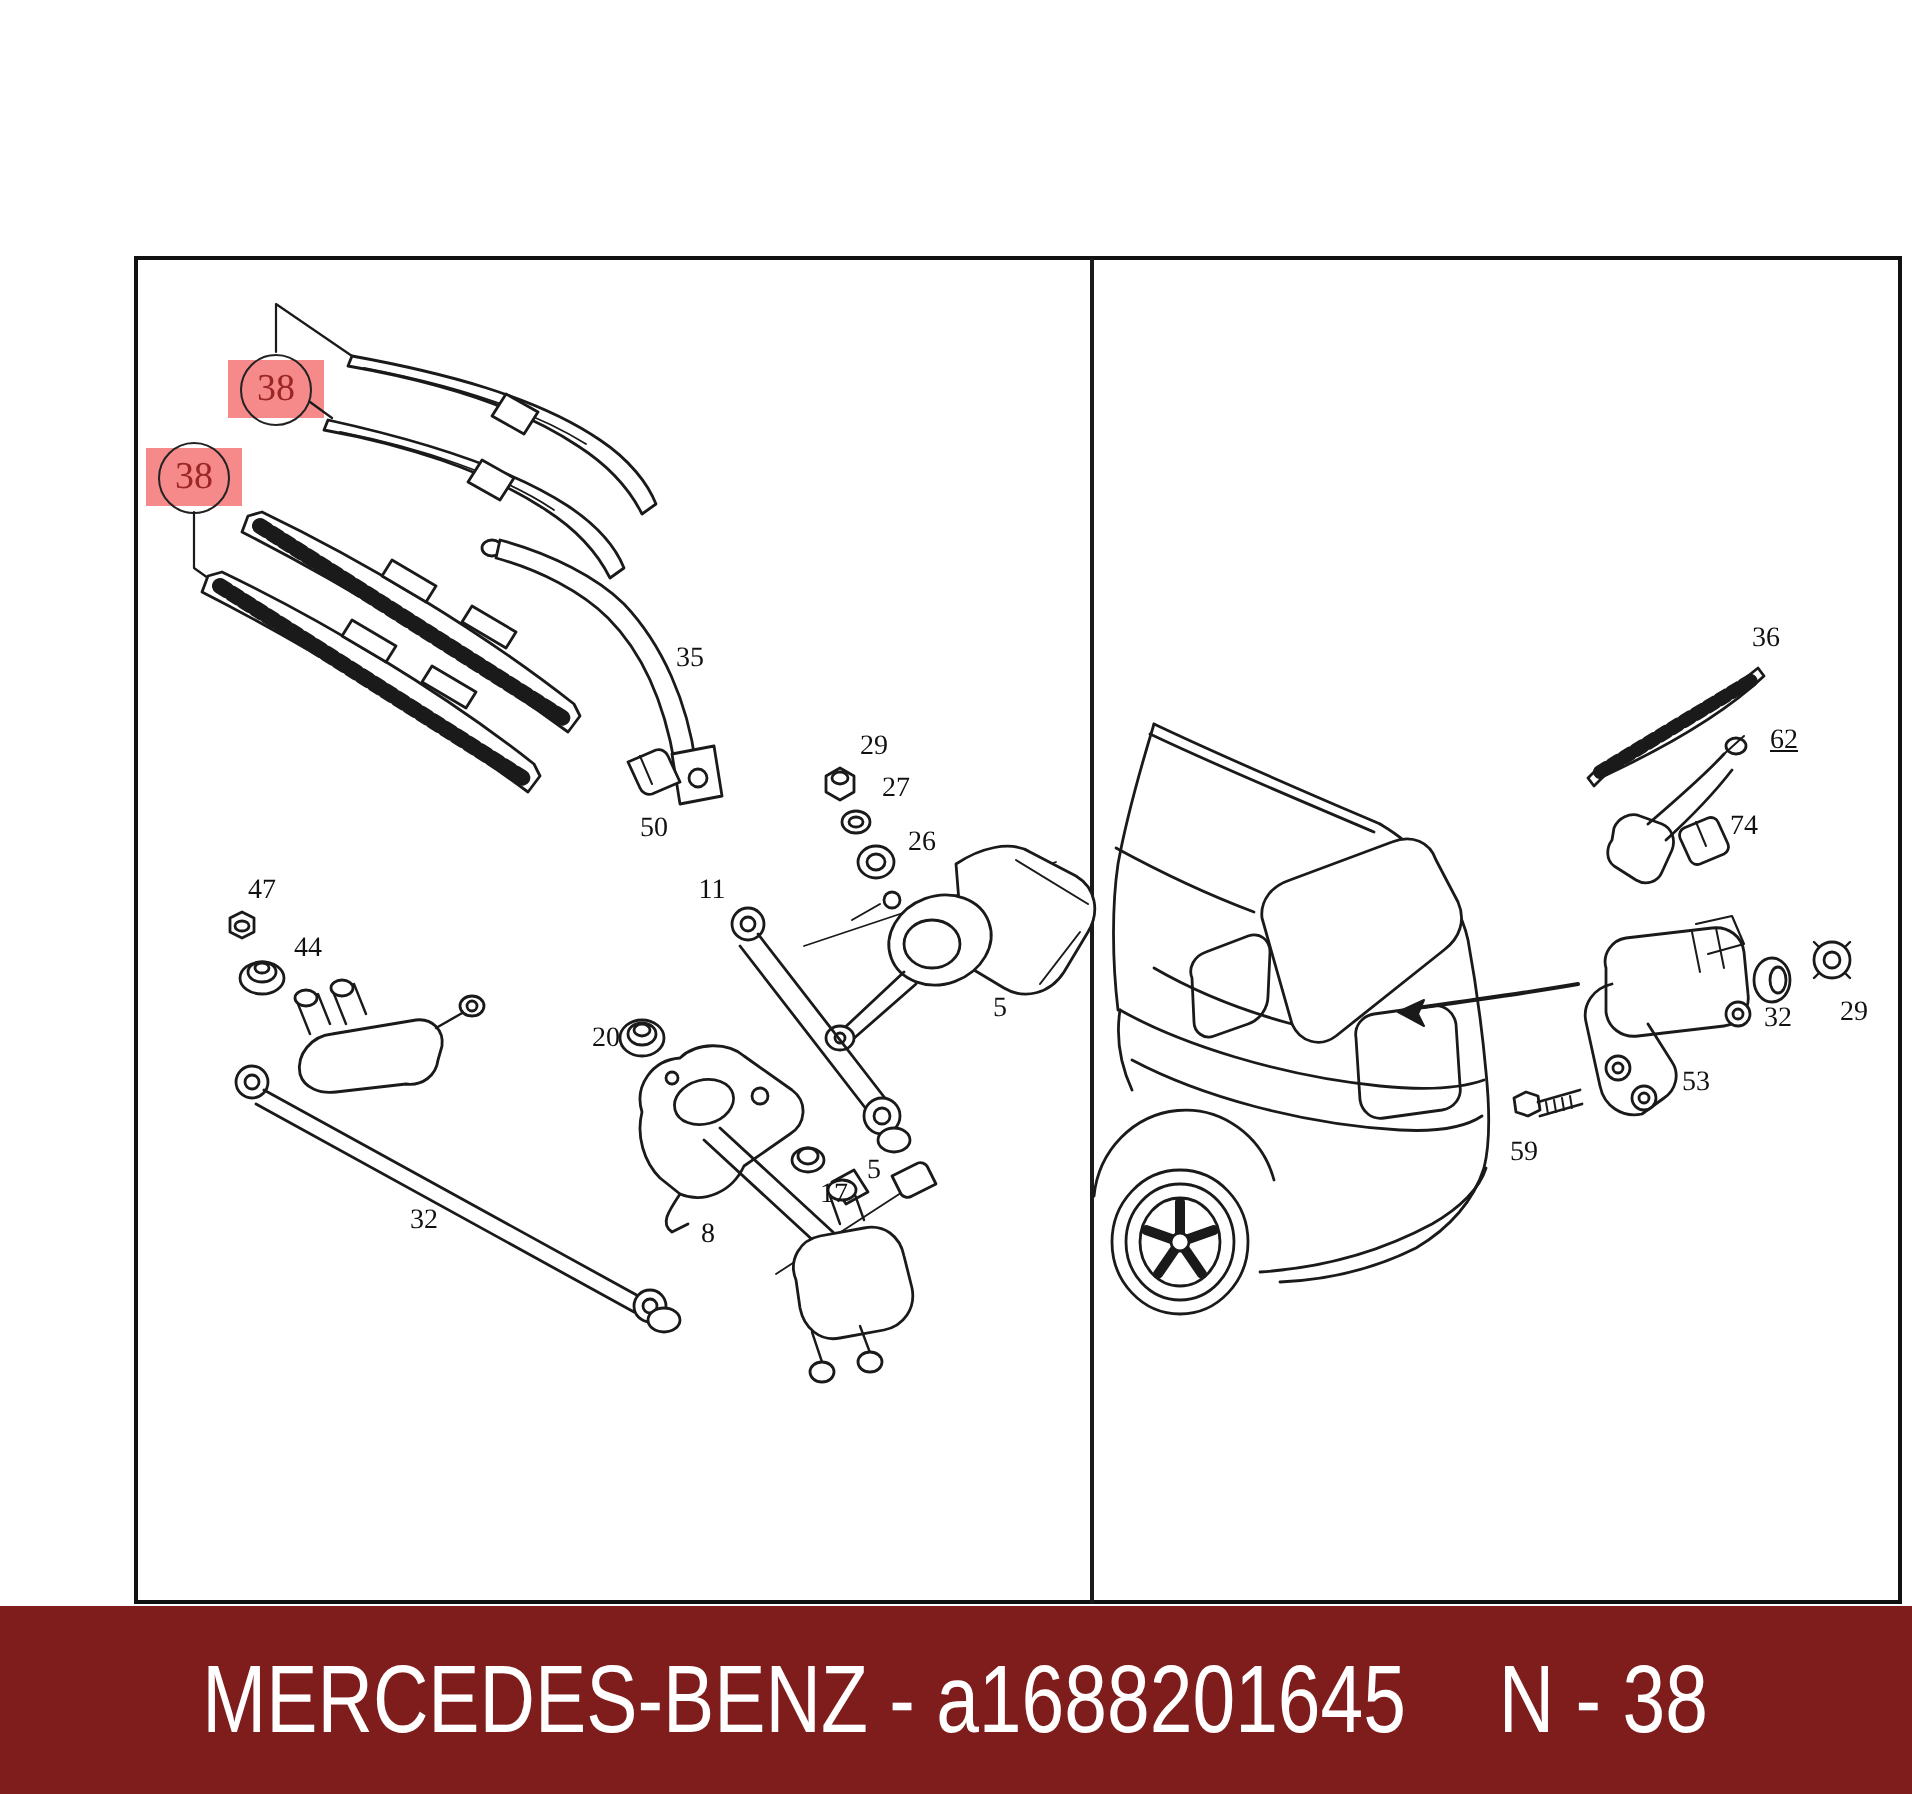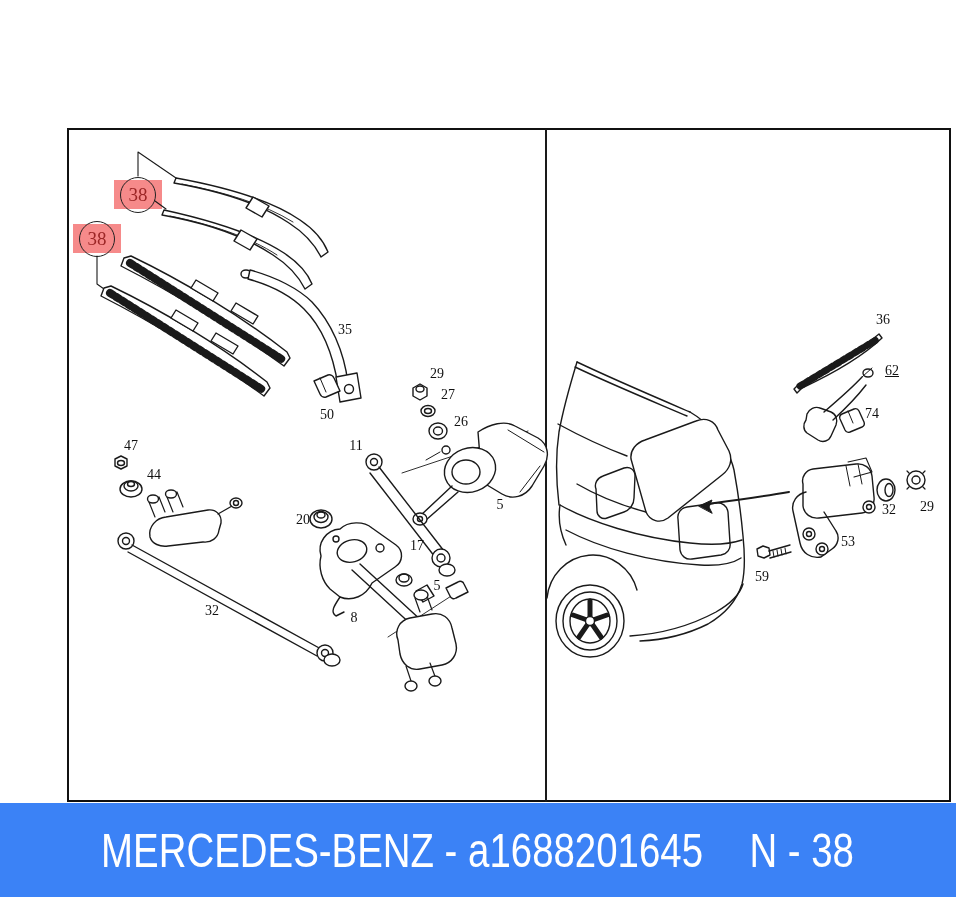--- a/index.html
+++ b/index.html
@@ -8,21 +8,21 @@
   .diagram-frame{position:absolute;left:67px;top:128px;width:884px;height:674px;
         border:2px solid #111;box-sizing:border-box;background:#fff;}
   .art{position:absolute;left:0;top:0;width:956px;height:897px;pointer-events:none;}
   .part-label{position:absolute;transform:translate(-50%,-50%);
         font-family:"Liberation Serif",serif;font-size:14px;color:#111;white-space:nowrap;}
   .badge{position:absolute;width:48px;height:29px;background:#f68a8a;}
   .badge .circ{position:absolute;left:50%;top:50%;width:34px;height:34px;
         transform:translate(-50%,-50%);border:1.6px solid #222;border-radius:50%;
         display:flex;align-items:center;justify-content:center;
         font-family:"Liberation Serif",serif;font-size:19px;color:#9c2626;}
-  .caption-bar{position:absolute;left:0;top:803px;width:956px;height:94px;background:#3b82f6;
+  .caption-bar{position:absolute;left:0;top:803px;width:956px;height:94px;background:#7f1d1d;
         display:flex;align-items:center;justify-content:center;}
   .caption-inner{display:flex;align-items:baseline;transform:scaleX(0.8);transform-origin:center;
         color:#ffffff;font-size:48px;font-family:"Liberation Sans",sans-serif;white-space:pre;}
   .caption-inner .gap{display:inline-block;width:58px;}
 </style>
 </head>
 <body>
 
 <div class="page">
 
@@ -238,21 +238,21 @@
   <div class="part-label" style="left:345px;top:330px;">35</div>
   <div class="part-label" style="left:327px;top:415px;">50</div>
   <div class="part-label" style="left:437px;top:374px;">29</div>
   <div class="part-label" style="left:448px;top:395px;">27</div>
   <div class="part-label" style="left:461px;top:422px;">26</div>
   <div class="part-label" style="left:500px;top:505px;">5</div>
   <div class="part-label" style="left:356px;top:446px;">11</div>
   <div class="part-label" style="left:131px;top:446px;text-align:center;">47</div>
   <div class="part-label" style="left:154px;top:475px;">44</div>
   <div class="part-label" style="left:303px;top:520px;">20</div>
-  <div class="part-label" style="left:417px;top:546px;">17</div>
+  <div class="part-label" style="left:417px;top:598px;">17</div>
   <div class="part-label" style="left:437px;top:586px;">5</div>
   <div class="part-label" style="left:354px;top:618px;">8</div>
   <div class="part-label" style="left:212px;top:611px;">32</div>
 
   <div class="part-label" style="left:883px;top:320px;">36</div>
   <div class="part-label" style="left:892px;top:371px;text-decoration:underline;">62</div>
   <div class="part-label" style="left:872px;top:414px;">74</div>
   <div class="part-label" style="left:889px;top:510px;">32</div>
   <div class="part-label" style="left:927px;top:507px;">29</div>
   <div class="part-label" style="left:848px;top:542px;">53</div>

